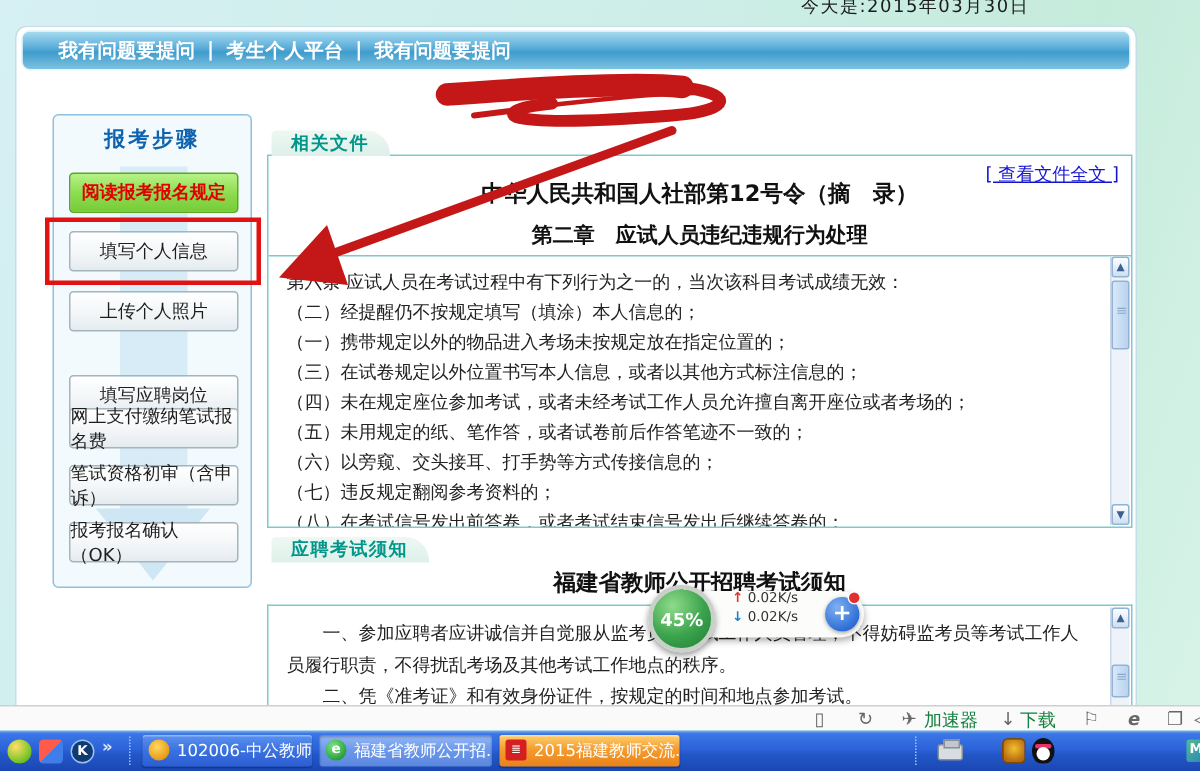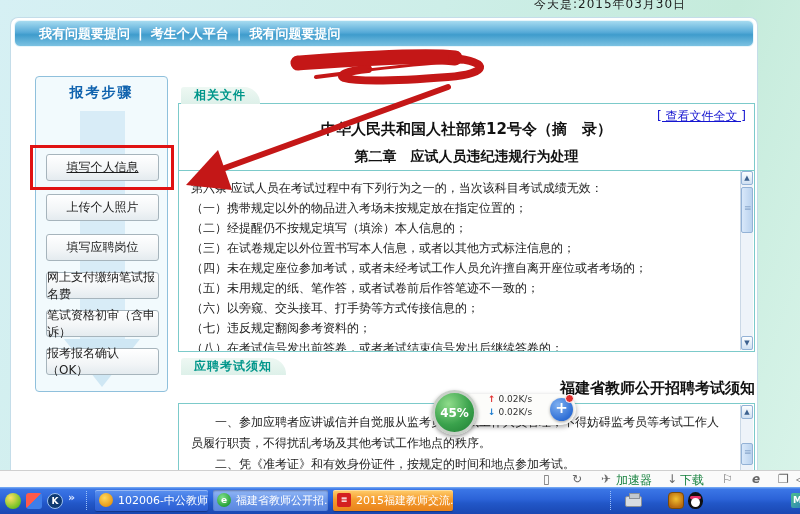--- a/index.html
+++ b/index.html
@@ -155,59 +155,60 @@
     <span class="nav-sep">|</span>
     <a href="#">考生个人平台</a>
     <span class="nav-sep">|</span>
     <a href="#">我有问题要提问</a>
   </div>
 
   <div class="sidebar">
     <div class="flow-band"></div>
     <div class="flow-tri"></div>
     <div class="sb-title">报考步骤</div>
-    <div class="step-btn" style="top:77px;text-decoration:underline;">填写个人信息</div>
+    <div class="step-btn green" style="top:38px;">阅读报考报名规定</div>
+    <div class="step-btn" style="top:77px;">填写个人信息</div>
     <div class="step-btn" style="top:117px;">上传个人照片</div>
-    <div class="step-btn" style="top:157px;">填写应聘岗位</div>
+    <div class="step-btn" style="top:173px;">填写应聘岗位</div>
     <div class="step-btn" style="top:195px;">网上支付缴纳笔试报名费</div>
     <div class="step-btn" style="top:233px;">笔试资格初审（含申诉）</div>
     <div class="step-btn" style="top:271px;">报考报名确认（OK）</div>
   </div>
   <div class="hl-box"></div>
 
   <div class="sec-tab" style="left:181px; top:87px;">
     <span>相关文件</span>
   </div>
   <div class="cbox" style="top:103px; height:249px;">
     <a href="#" class="view-full">[ 查看文件全文 ]</a>
     <div class="doc-title">中华人民共和国人社部第12号令（摘　录）</div>
     <div class="doc-chapter">第二章　应试人员违纪违规行为处理</div>
     <div class="scrollarea">
       <p>第六条 应试人员在考试过程中有下列行为之一的，当次该科目考试成绩无效：</p>
+      <p>（二）经提醒仍不按规定填写（填涂）本人信息的；</p>
       <p>（一）携带规定以外的物品进入考场未按规定放在指定位置的；</p>
-      <p>（二）经提醒仍不按规定填写（填涂）本人信息的；</p>
       <p>（三）在试卷规定以外位置书写本人信息，或者以其他方式标注信息的；</p>
       <p>（四）未在规定座位参加考试，或者未经考试工作人员允许擅自离开座位或者考场的；</p>
       <p>（五）未用规定的纸、笔作答，或者试卷前后作答笔迹不一致的；</p>
       <p>（六）以旁窥、交头接耳、打手势等方式传接信息的；</p>
       <p>（七）违反规定翻阅参考资料的；</p>
       <p>（八）在考试信号发出前答卷，或者考试结束信号发出后继续答卷的；</p>
 
     </div>
     <div class="sbar" style="right:1px; top:67px; bottom:1px;">
       <div class="arr" style="top:0;">▲</div>
       <div class="thumb" style="top:16px; height:46px;"></div>
       <div class="arr" style="bottom:0;">▼</div>
     </div>
   </div>
 
   <div class="sec-tab" style="left:181px; top:358px;">
     <span>应聘考试须知</span>
   </div>
-  <div style="position:absolute; left:178px; top:379px; width:577px; text-align:right; font-size:15px; font-weight:bold; color:#111; z-index:2;">福建省教师公开招聘考试须知</div>
+  <div style="position:absolute; left:178px; top:379px; width:577px; text-align:center; font-size:15px; font-weight:bold; color:#111; z-index:2;">福建省教师公开招聘考试须知</div>
   <div class="cbox" style="top:403px; height:67px; border-bottom:none;">
     <div class="notice-area">
       <p>一、参加应聘者应讲诚信并自觉服从监考员等考试工作人员管理，不得妨碍监考员等考试工作人员履行职责，不得扰乱考场及其他考试工作地点的秩序。</p>
       <p>二、凭《准考证》和有效身份证件，按规定的时间和地点参加考试。</p>
 
     </div>
     <div class="sbar" style="right:1px; top:1px; bottom:0;">
       <div class="arr" style="top:0;">▲</div>
       <div class="thumb" style="top:38px; height:22px;"></div>
     </div>

